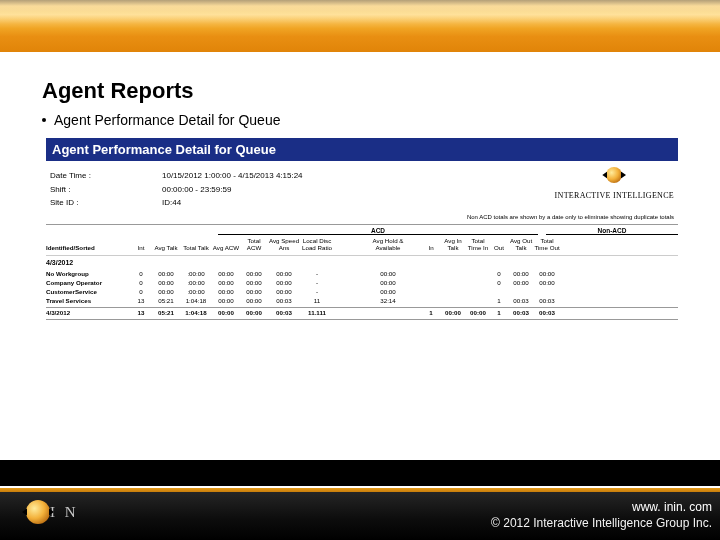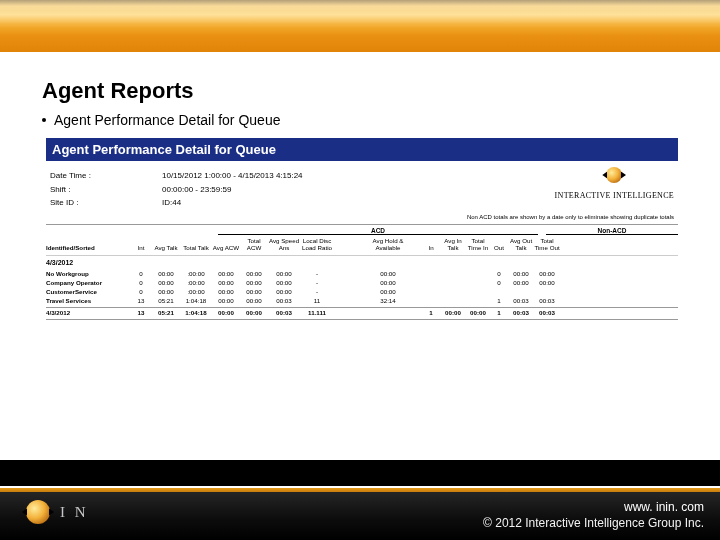--- a/index.html
+++ b/index.html
@@ -93,28 +93,28 @@
   }
   .footer::before{
     content:""; position:absolute; left:0; right:0; top:0; height:2px;
     background:#fff;
   }
   .footer::after{
     content:""; position:absolute; left:0; right:0; top:2px; height:4px;
     background: linear-gradient(180deg,#e69a17,#c77d0c);
   }
   .footer-logo{
-    position:absolute; left:26px; top:14px; display:flex; align-items:center; gap:10px;
+    position:absolute; left:26px; top:14px; display:flex; align-items:center; 
     color:#c6c6c6; font-family:"Times New Roman", serif; font-size:15px; letter-spacing:3px;
   }
   .footer-logo .orb{ width:24px; height:24px;
     background: radial-gradient(circle at 35% 35%, #ffec9c 0%, #f3b13a 45%, #b86a10 80%, #3a2406 100%);
   }
   .footer-right{
-    position:absolute; right:16px; top:14px; text-align:right; color:#fff; font-size:12px;
+    position:absolute; right:8px; top:14px; text-align:right; color:#fff; font-size:12px;
   }
   .copyright{ font-size:12px; color:#f2f2f2; margin-top:2px;}
 
   .black-band{
     position:absolute; left:0; right:0; bottom:54px; height:26px; background:#000;
   }
 </style>
 </head>
 <body>
 

